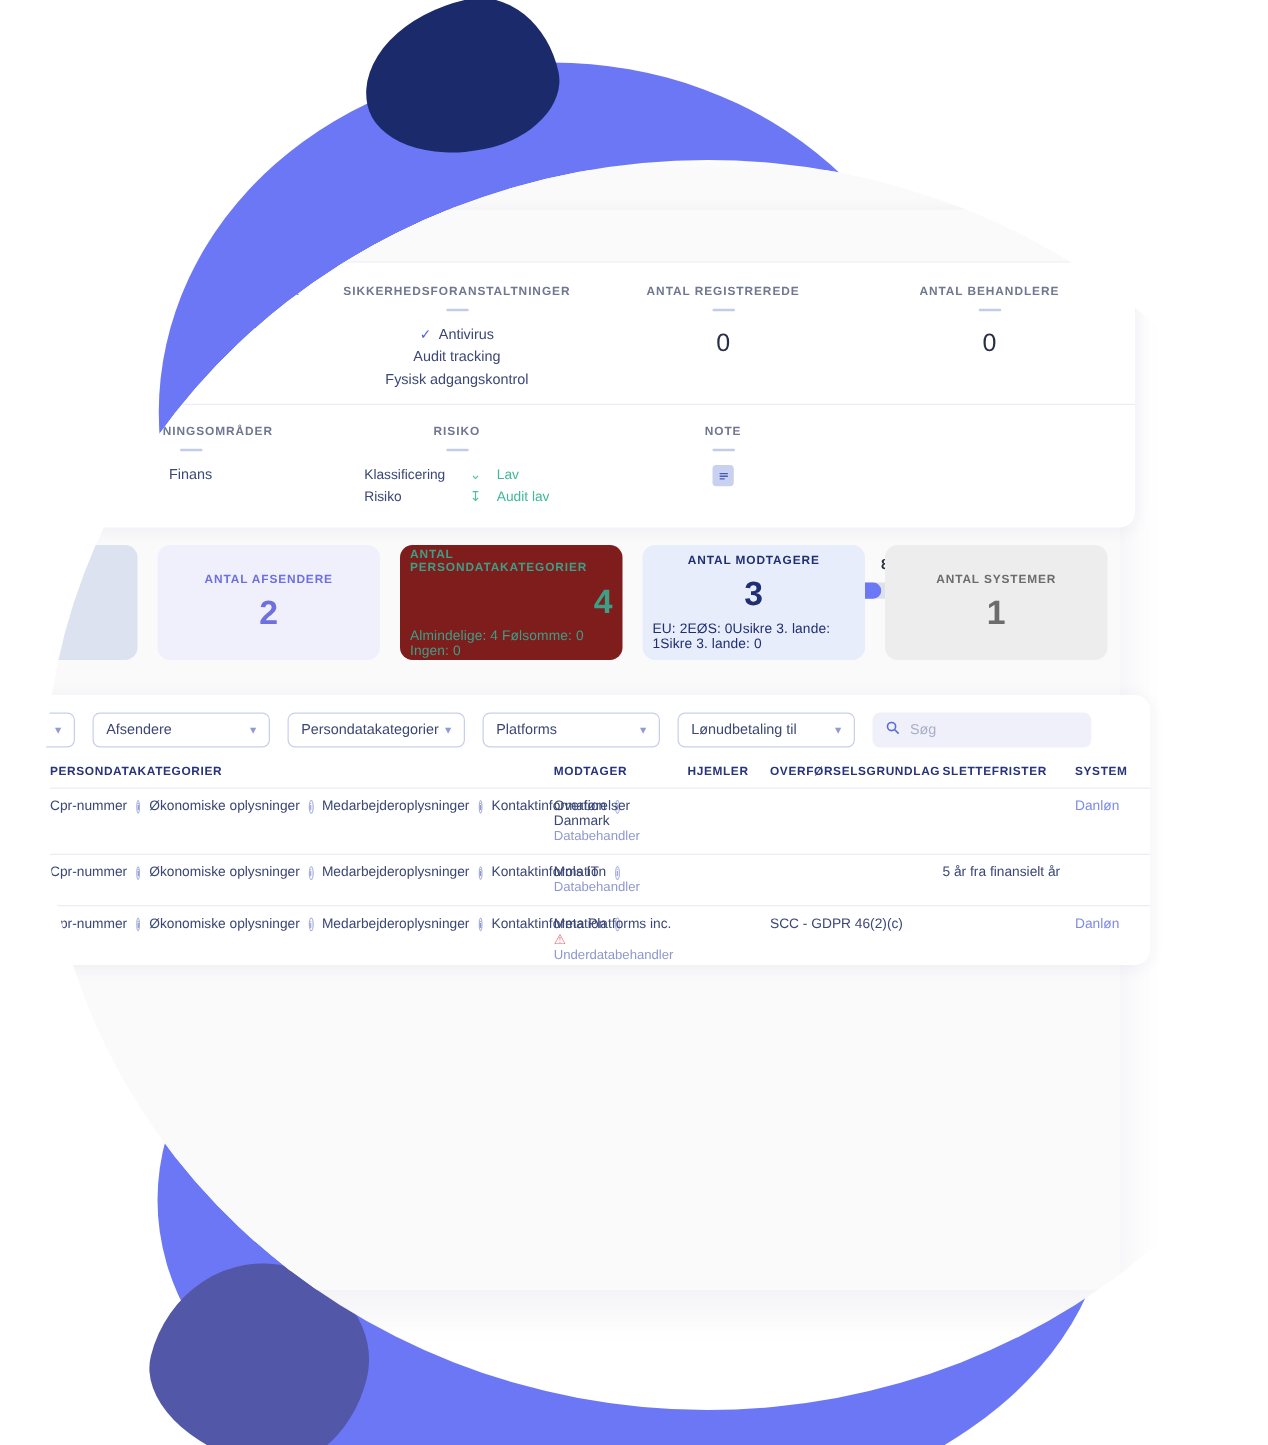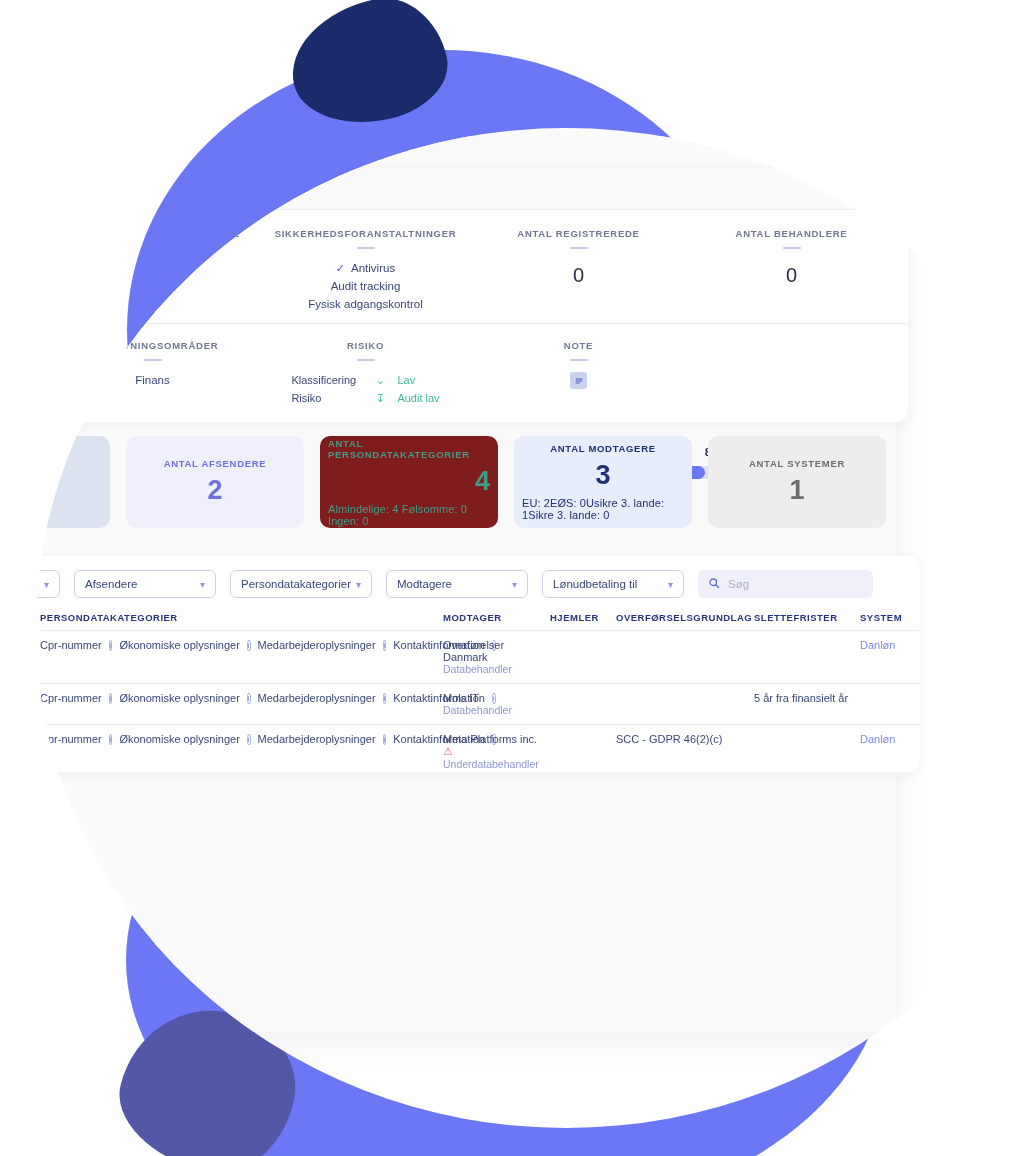--- a/index.html
+++ b/index.html
@@ -289,21 +289,21 @@
           </div>
           <div class="sel">
             <span>Afsendere</span>
             <span class="chev">▾</span>
           </div>
           <div class="sel">
             <span>Persondatakategorier</span>
             <span class="chev">▾</span>
           </div>
           <div class="sel">
-            <span>Modtagere</span>
+            <span>Platforms</span>
             <span class="chev">▾</span>
           </div>
           <div class="sel">
             <span>Lønudbetaling til</span>
             <span class="chev">▾</span>
           </div>
           <div class="search">
             <span>
               <svg width="12" height="12" viewBox="0 0 24 24" fill="none" stroke="#5B6BD6" stroke-width="2.6" stroke-linecap="round">
                   <circle cx="10.5" cy="10.5" r="6.5"></circle>

